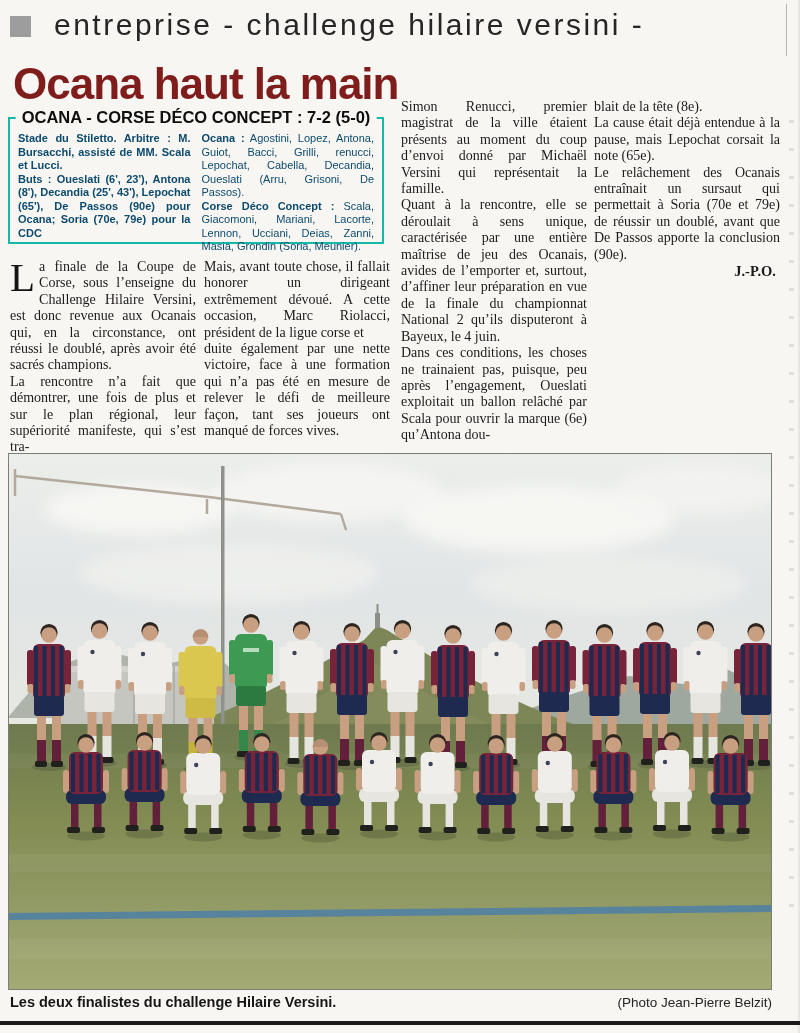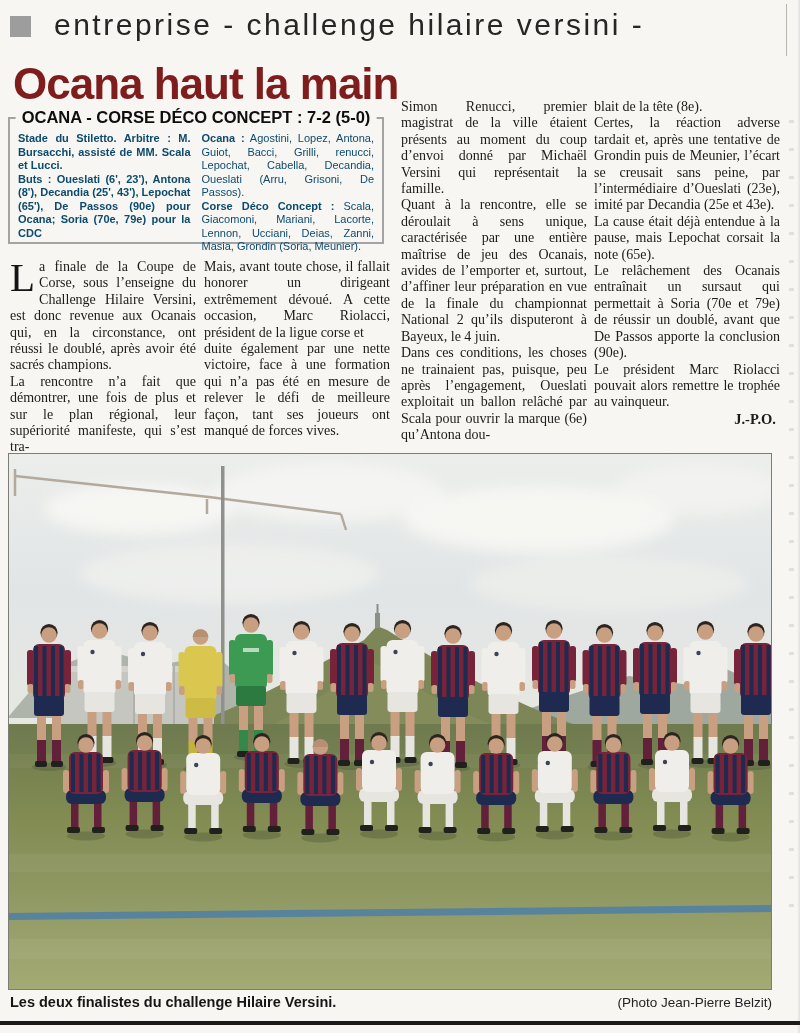--- a/index.html
+++ b/index.html
@@ -14,21 +14,21 @@
     font-family:"Liberation Sans",sans-serif;font-size:30px;letter-spacing:2.5px;color:#262626;text-align:right;}
   .kicker-square{width:21px;height:21px;background:#9d9d9d;flex:0 0 auto;margin-top:2px;}
 
   
   .headline{position:absolute;top:54px;left:8px;margin:5px;
     font-family:"Liberation Sans",sans-serif;font-weight:bold;font-size:44px;
     letter-spacing:-1px;color:#7f1d1d;}
 
   
   .match-box{position:absolute;left:8px;top:117px;width:376px;height:127px;
-    border:2px solid #a3a3a3;box-sizing:border-box;}
+    border:2px solid #14b8a6;box-sizing:border-box;}
   .box-title{position:absolute;top:-11px;left:50%;transform:translateX(-50%);
     background:#f7f6f2;padding:0 6px;white-space:nowrap;
     font-family:"Liberation Sans",sans-serif;font-weight:bold;font-size:16.5px;color:#0e0e0e;}
   .box-cols{display:flex;gap:11px;padding:13px 8px 6px 8px;}
   .box-col{flex:1;font-family:"Liberation Sans",sans-serif;font-size:11px;
     line-height:13.5px;text-align:justify;color:#0c4a6e;}
   .box-col p{margin:0;}
   .box-col.left{font-weight:bold;}
 
   
@@ -99,24 +99,22 @@
   </div>
 
   <div class="col col3">
     <p>Simon Renucci, premier magistrat de la ville étaient présents au moment du coup d’envoi donné par Michaël Versini qui représentait la famille.</p>
     <p>Quant à la rencontre, elle se déroulait à sens unique, caractérisée par une entière maîtrise de jeu des Ocanais, avides de l’emporter et, surtout, d’affiner leur préparation en vue de la finale du championnat National 2 qu’ils disputeront à Bayeux, le 4 juin.</p>
     <p>Dans ces conditions, les choses ne trainaient pas, puisque, peu après l’engagement, Oueslati exploitait un ballon relâché par Scala pour ouvrir la marque (6e) qu’Antona dou-</p>
   </div>
 
   <div class="col col4">
     <p>blait de la tête (8e).</p>
-    <p>Certes, la réaction adverse tardait et, après une tentative de Grondin puis de Meunier, l’écart se creusait sans peine, par l’intermédiaire d’Oueslati (23e), imité par Decandia (25e et 43e).</p>
     <p>La cause était déjà entendue à la pause, mais Lepochat corsait la note (65e).</p>
     <p>Le relâchement des Ocanais entraînait un sursaut qui permettait à Soria (70e et 79e) de réussir un doublé, avant que De Passos apporte la conclusion (90e).</p>
-    <p>Le président Marc Riolacci pouvait alors remettre le trophée au vainqueur.</p>
     <p class="byline">J.-P.O.</p>
   </div>
 
   <figure class="photo-frame" style="margin:0;">
     <svg width="762" height="535" viewBox="0 0 762 535">
       <defs>
         <linearGradient id="skyG" x1="0" y1="0" x2="0" y2="1">
           <stop offset="0" stop-color="#eceeeb"></stop>
           <stop offset="0.45" stop-color="#e1e5e6"></stop>
           <stop offset="1" stop-color="#e7e8e0"></stop>

